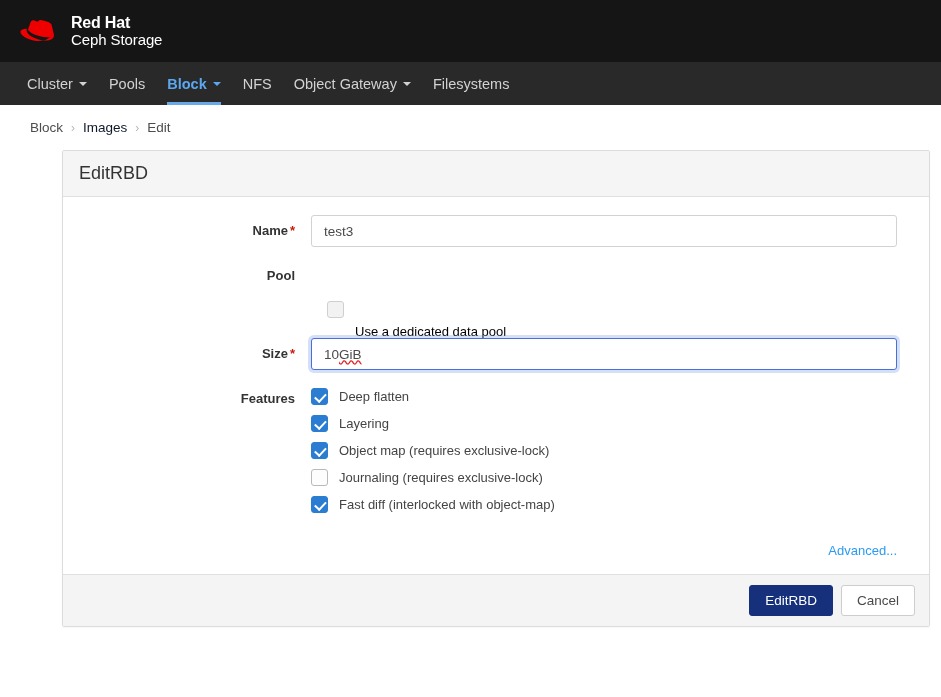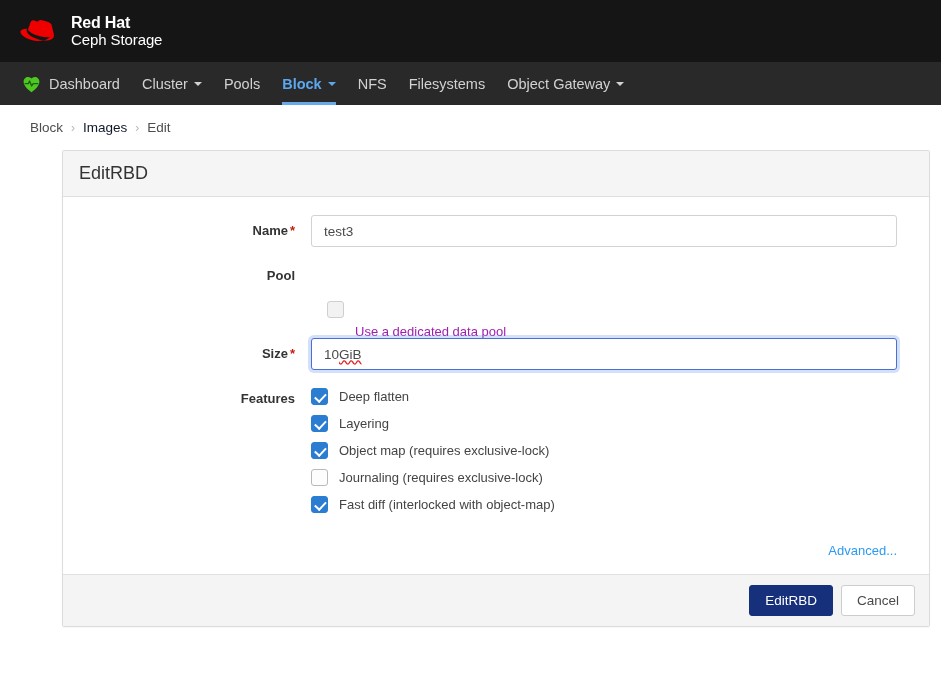--- a/index.html
+++ b/index.html
@@ -204,21 +204,21 @@
     width: 4.5px; height: 9px;
     border: solid #ffffff;
     border-width: 0 2px 2px 0;
     transform: rotate(43deg);
   }
   .chk.disabled {
     background: #f2f2f2;
     border-color: #cfcfcf;
   }
   .chk-label { font-size: 13px; color: #444444; }
-  .chk-label.muted { color: #a21caf; margin-top: 44px; }
+  .chk-label.muted { color: #000000; margin-top: 44px; }
 
   .dedicated-row { padding-left: 248px; margin-bottom: 15px; }
   .dedicated-row .chk-row { padding-left: 16px; }
 
   
   .advanced-wrap {
     text-align: right;
     padding: 12px 32px 4px 0;
   }
   .advanced-link {
@@ -272,55 +272,46 @@
     </span>
     <span class="brand-text">
       <span class="brand-line1">Red Hat</span>
       <span class="brand-line2">Ceph Storage</span>
     </span>
   </div>
 </div>
 
 <div class="navbar">
 
-  <div class="nav-item has-icon">
-    <span>
-      <svg class="ceph-icon" viewBox="0 0 24 22" xmlns="http://www.w3.org/2000/svg">
-        <path d="M12 21.5S2 14.8 2 8.2C2 4.6 4.6 2 7.8 2c1.8 0 3.3 0.9 4.2 2.2C12.9 2.9 14.4 2 16.2 2 19.4 2 22 4.6 22 8.2c0 6.6-10 13.3-10 13.3z" fill="#4ec820"></path>
-        <path d="M4 10.5h4l1.6-3.3 2.6 6.3 1.9-3h5.9" fill="none" stroke="#1b5e13" stroke-width="1.7" stroke-linejoin="round" stroke-linecap="round"></path>
-      </svg>
-    </span>
-    <span>Dashboard</span>
-  </div>
 
   <div class="nav-item">
     <span>Cluster</span>
     <span class="caret"></span>
   </div>
 
   <div class="nav-item">
     <span>Pools</span>
   </div>
 
   <div class="nav-item active">
     <span>Block</span>
     <span class="caret"></span>
   </div>
 
   <div class="nav-item">
     <span>NFS</span>
   </div>
 
   <div class="nav-item">
-    <span>Filesystems</span>
-  </div>
-
-  <div class="nav-item">
     <span>Object Gateway</span>
     <span class="caret"></span>
+  </div>
+
+  <div class="nav-item">
+    <span>Filesystems</span>
   </div>
 </div>
 
 <div class="breadcrumb">
   <span class="bc-item">Block</span>
   <span class="bc-sep">›</span>
   <span class="bc-item link">Images</span>
   <span class="bc-sep">›</span>
   <span class="bc-item">Edit</span>
 </div>

